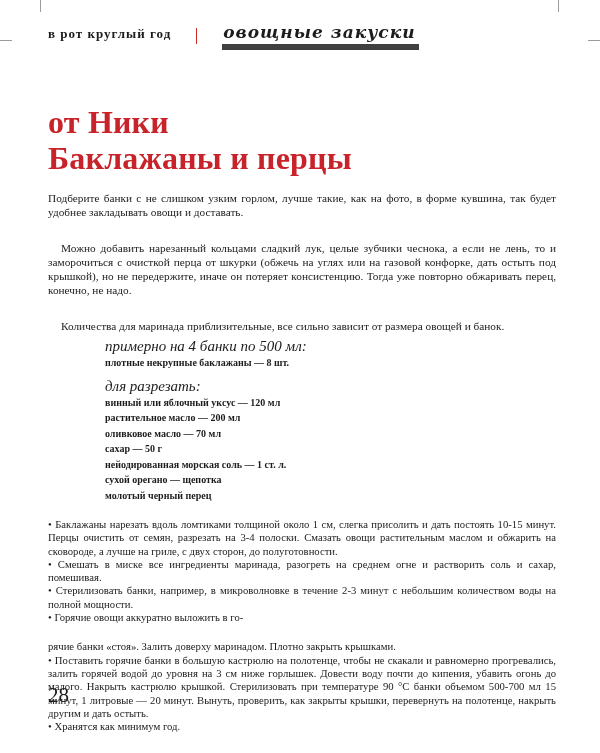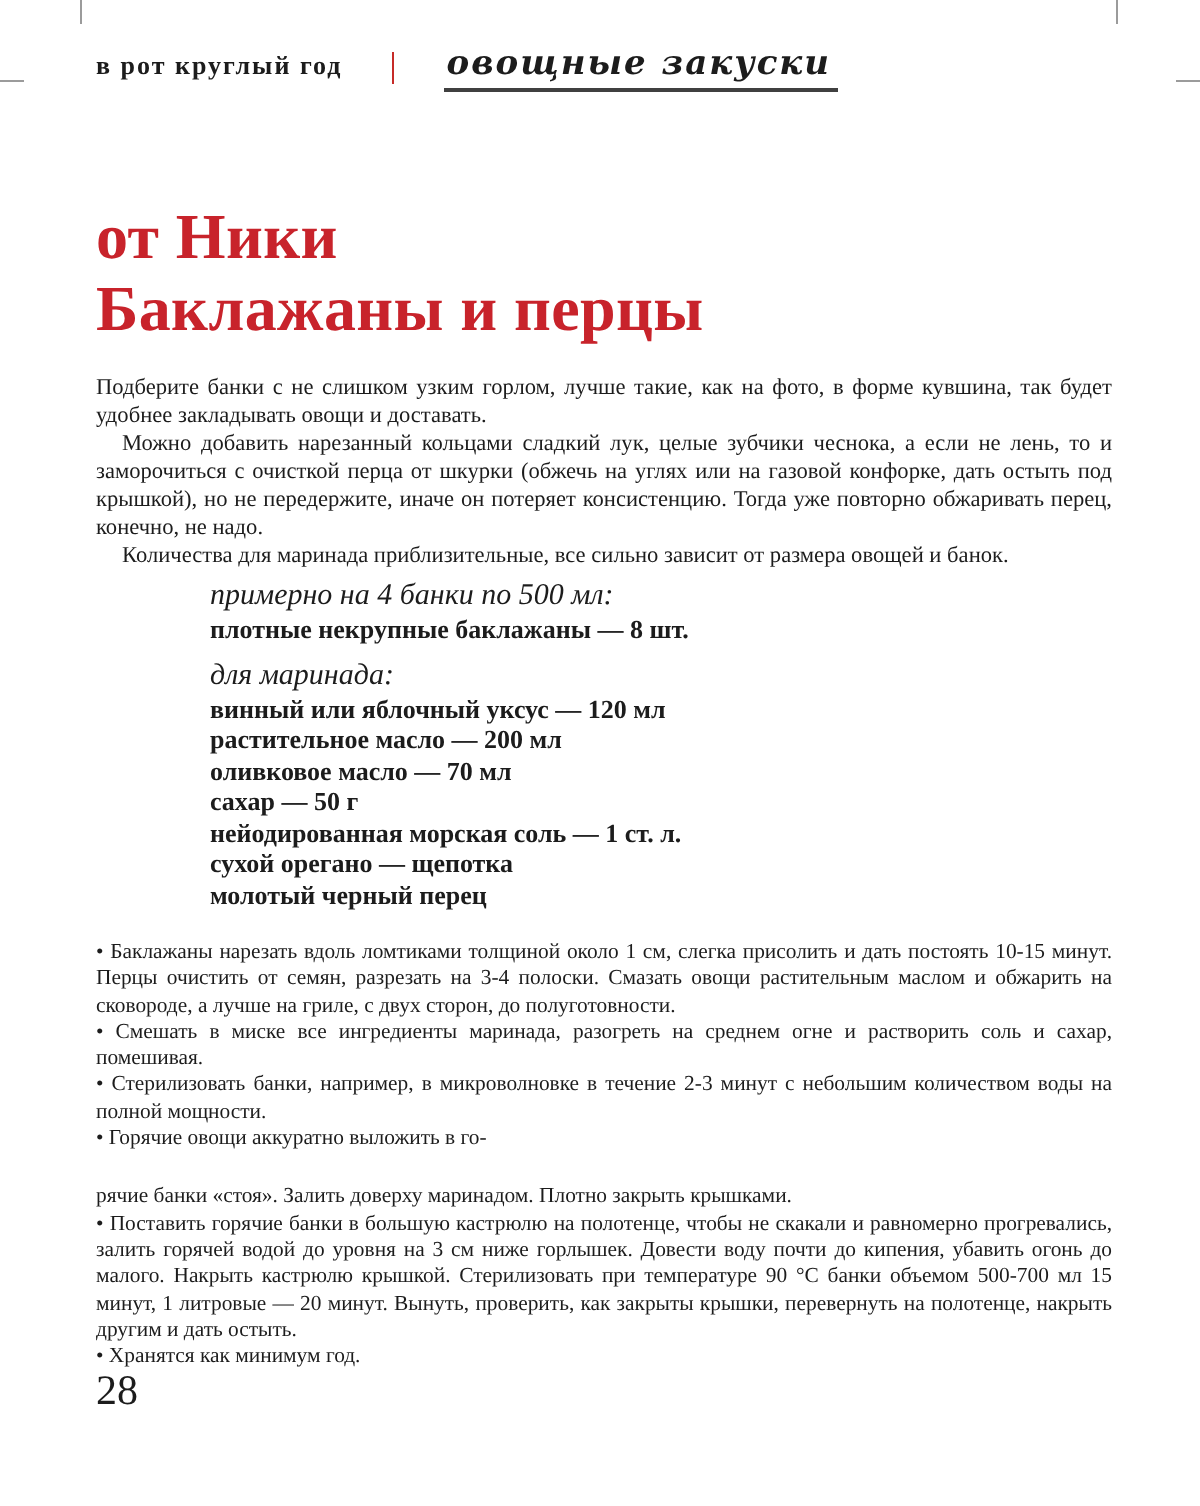--- a/index.html
+++ b/index.html
@@ -18,37 +18,37 @@
 
   .header { display:flex; align-items:baseline; gap:25px; padding-top:22px; }
   .series-title {
     font-weight:bold; font-size:13px; letter-spacing:1px;
     font-family:"Liberation Serif", serif;
   }
   .header-sep { width:1px; height:16px; background:#c62b28; align-self:center; }
   .section-script {
     font-family:"DejaVu Serif", serif; font-style:italic; font-weight:bold;
     font-size:17px; letter-spacing:1px;
-    border-bottom:2px solid #404040; padding:0 3px 2px 1px;
+    border-bottom:6px solid #404040; padding:0 3px 2px 1px;
   }
 
   .recipe-title {
     margin-top:54px; color:#c8232b; font-weight:bold;
     font-size:32px; line-height:36px; letter-spacing:0.2px;
     font-family:"Liberation Serif", serif;
   }
 
   .intro { margin-top:15px; font-size:11.3px; line-height:14px; text-align:justify; }
   .intro p { margin:0; }
-  .intro p.indent { text-indent:13px; }
+  .intro p.indent { text-indent:13px;margin-top:22px; }
 
   .ingredients { margin-left:57px; margin-top:7px; }
   .ing-note { font-style:italic; font-size:15px; line-height:12px; margin-bottom:3px;font-family:Liberation Serif, serif; }
   .ing-note.marinade { margin-top:9px; }
-  .ing-item { font-weight:bold; font-size:13px; line-height:15.5px; }
+  .ing-item { font-weight:bold; font-size:10px; line-height:15.5px; }
 
   .columns { display:flex; gap:16px; margin-top:15px; font-size:10.7px; line-height:13.3px;flex-direction:column; }
   .col { flex:1; text-align:justify; }
   .col p { margin:0; }
 
   .page-number {
     position:absolute; left:48px; bottom:45px;
     font-size:21px; font-family:"Liberation Serif", serif; color:#1c1c1c;
   }
 </style>
@@ -76,21 +76,21 @@
   <div class="intro">
     <p>Подберите банки с не слишком узким горлом, лучше такие, как на фото, в форме кувшина, так будет удобнее закладывать овощи и доставать.</p>
     <p class="indent">Можно добавить нарезанный кольцами сладкий лук, целые зубчики чеснока, а если не лень, то и заморочиться с очисткой перца от шкурки (обжечь на углях или на газовой конфорке, дать остыть под крышкой), но не передержите, иначе он потеряет консистенцию. Тогда уже повторно обжаривать перец, конечно, не надо.</p>
     <p class="indent">Количества для маринада приблизительные, все сильно зависит от размера овощей и банок.</p>
   </div>
 
   <div class="ingredients">
     <div class="ing-note">примерно на 4 банки по 500 мл:</div>
     <div class="ing-item">плотные некрупные баклажаны — 8 шт.</div>
 
-    <div class="ing-note marinade">для маринада:</div>
+    <div class="ing-note marinade">для разрезать:</div>
     <div class="ing-item">винный или яблочный уксус — 120 мл</div>
     <div class="ing-item">растительное масло — 200 мл</div>
     <div class="ing-item">оливковое масло — 70 мл</div>
     <div class="ing-item">сахар — 50 г</div>
     <div class="ing-item">нейодированная морская соль — 1 ст. л.</div>
     <div class="ing-item">сухой орегано — щепотка</div>
     <div class="ing-item">молотый черный перец</div>
   </div>
 
   <div class="columns">

